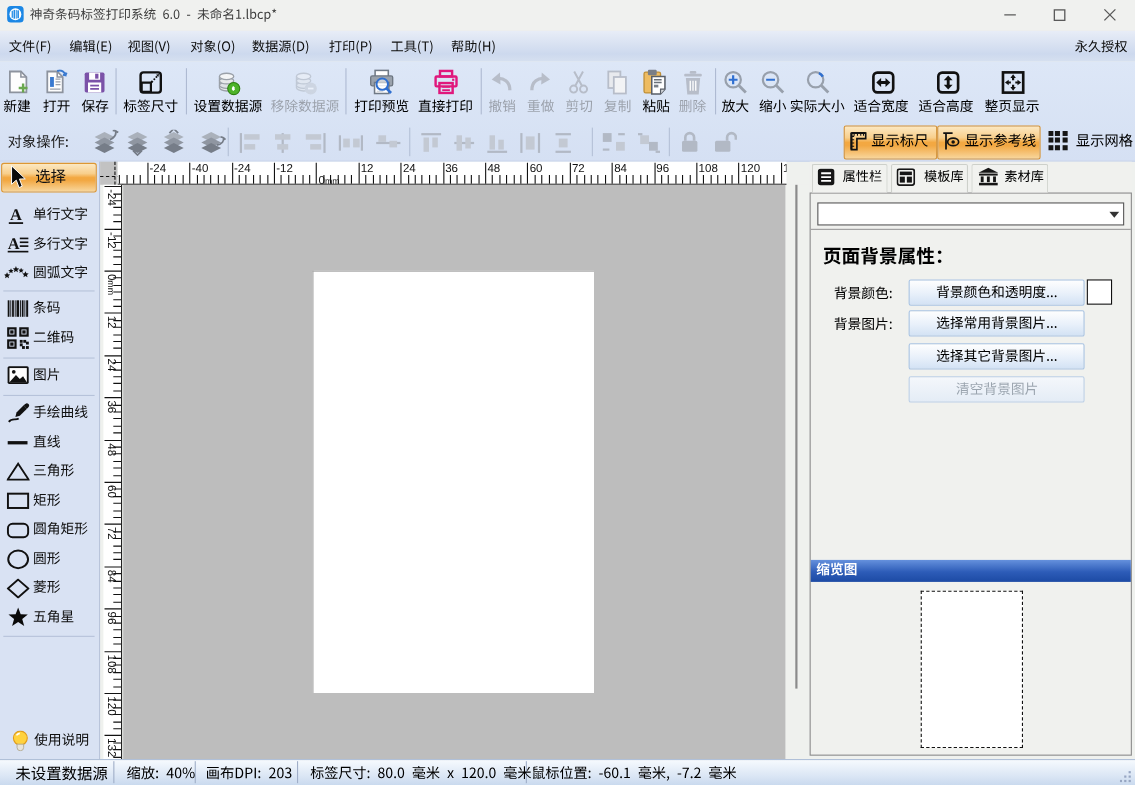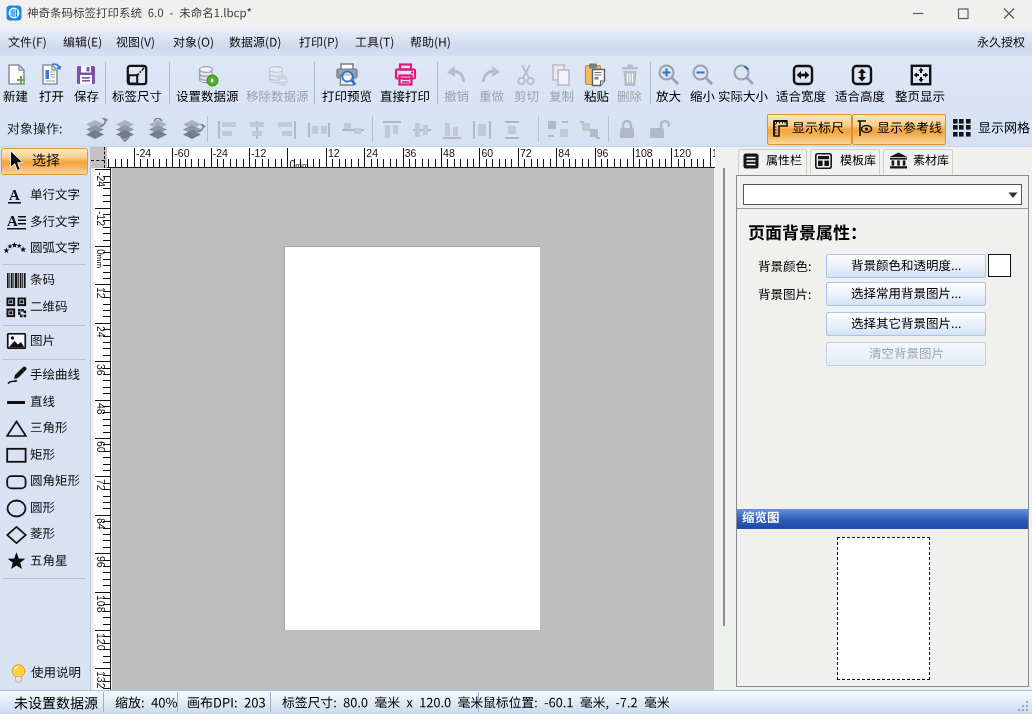--- a/index.html
+++ b/index.html
@@ -792,21 +792,21 @@
   </svg>
 <div class="ab" style="left:91px;top:147px;width:16px;height:21px;background:#c2c2c2"></div>
 <div class="ab" style="left:91px;top:160px;width:19px;height:0;border-top:1px dashed #111"></div>
 <div class="ab" style="left:104px;top:147px;width:0;height:21px;border-left:1px dashed #111"></div>
 <div class="ab" style="left:107px;top:147px;width:608px;height:21px;background:#fff"></div>
 <svg class="ab" style="left:107px;top:147px;" width="608" height="21" viewBox="0 0 608 21">
     <path d="M1.5 12 V20 M8.5 12 V20 M14.5 12 V20 M20.5 12 V20 M27.5 1 V20 M33.5 12 V20 M40.5 12 V20 M46.5 12 V20 M52.5 12 V20 M59.5 12 V20 M65.5 1 V20 M72.5 12 V20 M78.5 12 V20 M84.5 12 V20 M91.5 12 V20 M97.5 12 V20 M104.5 1 V20 M110.5 12 V20 M116.5 12 V20 M123.5 12 V20 M129.5 12 V20 M136.5 12 V20 M142.5 1 V20 M148.5 12 V20 M155.5 12 V20 M161.5 12 V20 M168.5 12 V20 M174.5 12 V20 M180.5 1 V20 M187.5 12 V20 M193.5 12 V20 M200.5 12 V20 M206.5 12 V20 M212.5 12 V20 M219.5 1 V20 M225.5 12 V20 M232.5 12 V20 M238.5 12 V20 M244.5 12 V20 M251.5 12 V20 M257.5 1 V20 M264.5 12 V20 M270.5 12 V20 M276.5 12 V20 M283.5 12 V20 M289.5 12 V20 M296.5 1 V20 M302.5 12 V20 M308.5 12 V20 M315.5 12 V20 M321.5 12 V20 M328.5 12 V20 M334.5 1 V20 M340.5 12 V20 M347.5 12 V20 M353.5 12 V20 M360.5 12 V20 M366.5 12 V20 M372.5 1 V20 M379.5 12 V20 M385.5 12 V20 M392.5 12 V20 M398.5 12 V20 M404.5 12 V20 M411.5 1 V20 M417.5 12 V20 M424.5 12 V20 M430.5 12 V20 M436.5 12 V20 M443.5 12 V20 M449.5 1 V20 M456.5 12 V20 M462.5 12 V20 M468.5 12 V20 M475.5 12 V20 M481.5 12 V20 M488.5 1 V20 M494.5 12 V20 M500.5 12 V20 M507.5 12 V20 M513.5 12 V20 M520.5 12 V20 M526.5 1 V20 M532.5 12 V20 M539.5 12 V20 M545.5 12 V20 M552.5 12 V20 M558.5 12 V20 M564.5 1 V20 M571.5 12 V20 M577.5 12 V20 M584.5 12 V20 M590.5 12 V20 M596.5 12 V20 M603.5 1 V20" stroke="#111" stroke-width="1"></path>
   </svg>
 <div class="ab" style="left:107px;top:147px;width:608px;height:21px;overflow:hidden">
     <div class="rt" style="left:28.9px;top:1px">-24</div>
-    <div class="rt" style="left:67.3px;top:1px">-60</div>
+    <div class="rt" style="left:67.3px;top:1px">-40</div>
     <div class="rt" style="left:105.7px;top:1px">-24</div>
     <div class="rt" style="left:144.1px;top:1px">-12</div>
     <div class="rt" style="left:182.5px;top:12px">0<span style="font-size:8px">mm</span></div>
     <div class="rt" style="left:220.9px;top:1px">12</div>
     <div class="rt" style="left:259.3px;top:1px">24</div>
     <div class="rt" style="left:297.7px;top:1px">36</div>
     <div class="rt" style="left:336.1px;top:1px">48</div>
     <div class="rt" style="left:374.5px;top:1px">60</div>
     <div class="rt" style="left:412.9px;top:1px">72</div>
     <div class="rt" style="left:451.3px;top:1px">84</div>

